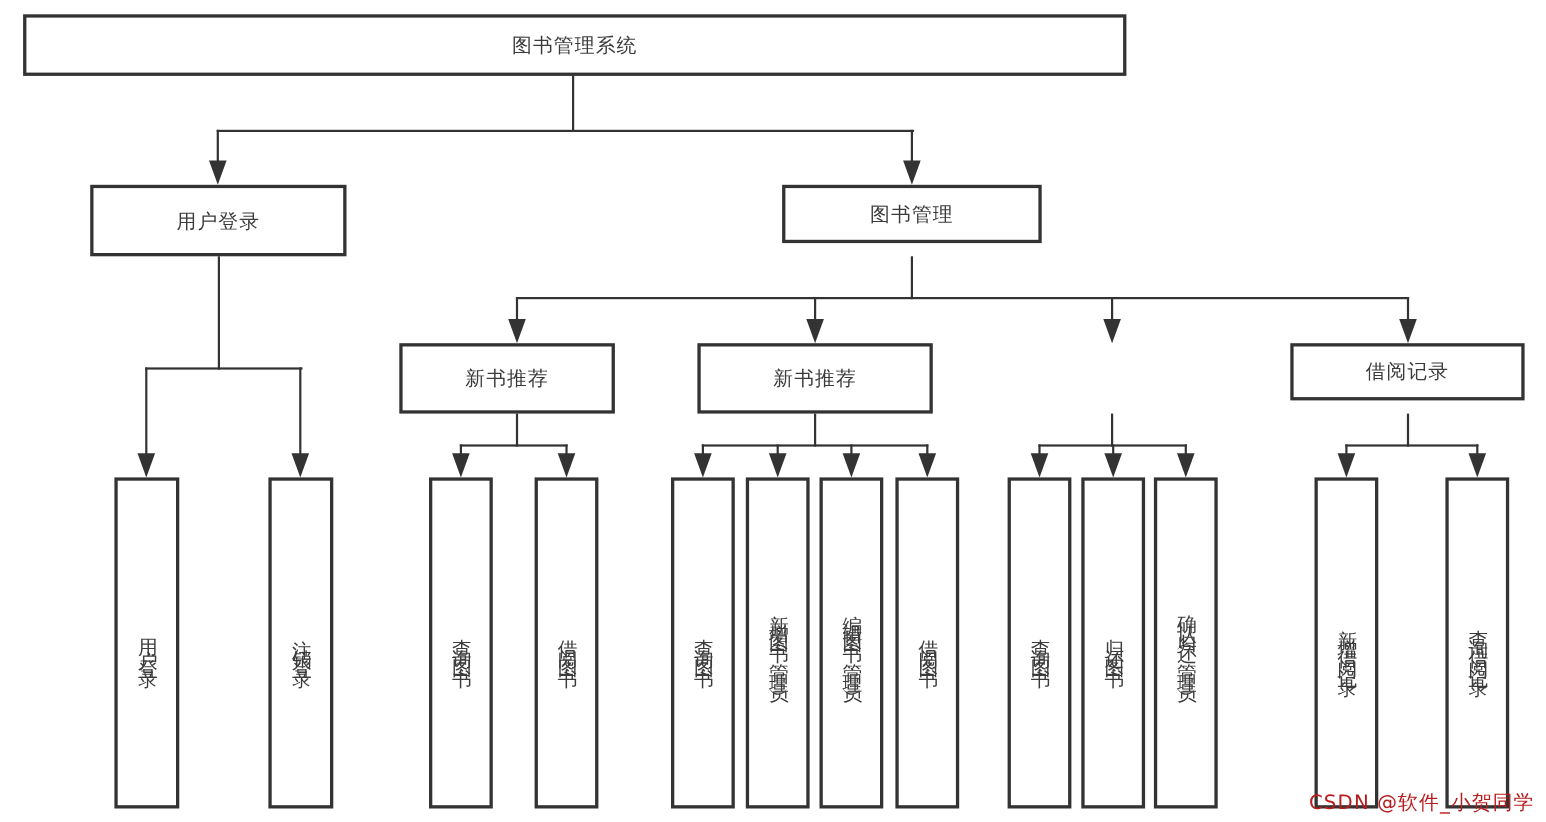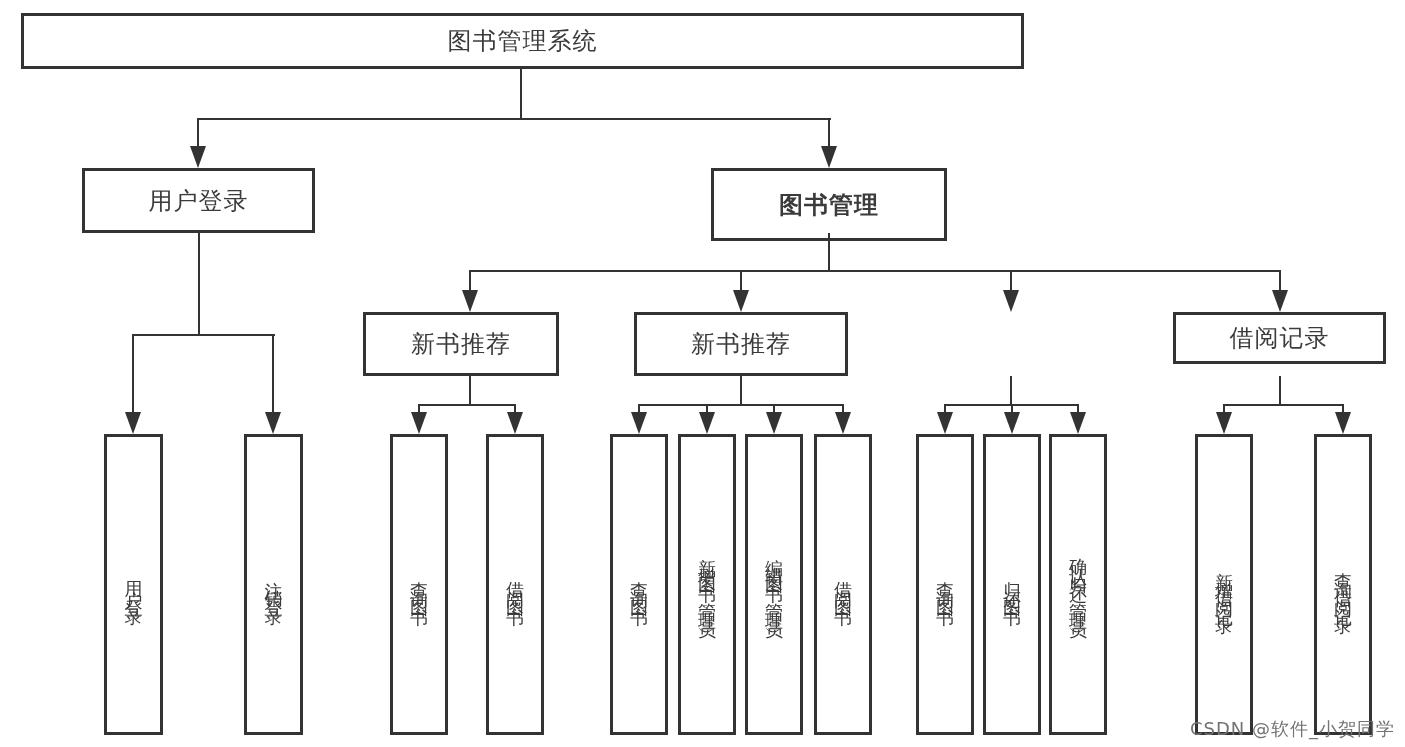--- a/index.html
+++ b/index.html
@@ -14,63 +14,63 @@
   .box {
     position: absolute;
     box-sizing: border-box;
     border: 3px solid #333333;
     background: #ffffff;
     display: flex;
     align-items: center;
     justify-content: center;
     color: #3b3b3b;
   }
-  .h-box { font-size: 24px; letter-spacing: 1px; white-space: nowrap; }
+  .h-box { font-size: 18px; letter-spacing: 1px; white-space: nowrap; }
   .v-box {
     writing-mode: vertical-rl;
     text-orientation: mixed;
     font-size: 18px;
     letter-spacing: 9px;
     line-height: 1;
   }
   .line { position: absolute; background: #333333; }
   .arrow-head {
     position: absolute;
     width: 0; height: 0;
     border-left: 8px solid transparent;
     border-right: 8px solid transparent;
     border-top: 22px solid #333333;
   }
   .watermark {
     position: absolute;
     right: 10px;
     bottom: 6px;
     font-size: 18px;
-    color: #737373;
+    color: #b91c1c;
     letter-spacing: 1px;
     z-index: 10;
     white-space: nowrap;
   }
 </style>
 </head>
 <body>
 
 <div class="canvas">
 
   <div class="box h-box" style="left:21px; top:13px; width:1003px; height:56px;">图书管理系统</div>
 
   <div class="line" style="left:520px; top:68px; width:2px; height:52px;"></div>
   <div class="line" style="left:197px; top:118px; width:634px; height:2px;"></div>
   <div class="line" style="left:197px; top:118px; width:2px; height:32px;"></div>
   <div class="arrow-head" style="left:190px; top:146px;"></div>
   <div class="line" style="left:828px; top:118px; width:2px; height:32px;"></div>
   <div class="arrow-head" style="left:821px; top:146px;"></div>
 
   <div class="box h-box" style="left:82px; top:168px; width:233px; height:65px;">用户登录</div>
-  <div class="box h-box" style="left:711px; top:168px; width:236px; height:73px;font-weight:bold;">图书管理</div>
+  <div class="box h-box" style="left:711px; top:168px; width:236px; height:53px;">图书管理</div>
 
   <div class="line" style="left:198px; top:233px; width:2px; height:103px;"></div>
   <div class="line" style="left:132px; top:334px; width:143px; height:2px;"></div>
   <div class="line" style="left:132px; top:334px; width:2px; height:80px;"></div>
   <div class="arrow-head" style="left:125px; top:412px;"></div>
   <div class="line" style="left:272px; top:334px; width:2px; height:80px;"></div>
   <div class="arrow-head" style="left:265px; top:412px;"></div>
 
   <div class="line" style="left:828px; top:233px; width:2px; height:39px;"></div>
   <div class="line" style="left:469px; top:270px; width:812px; height:2px;"></div>

